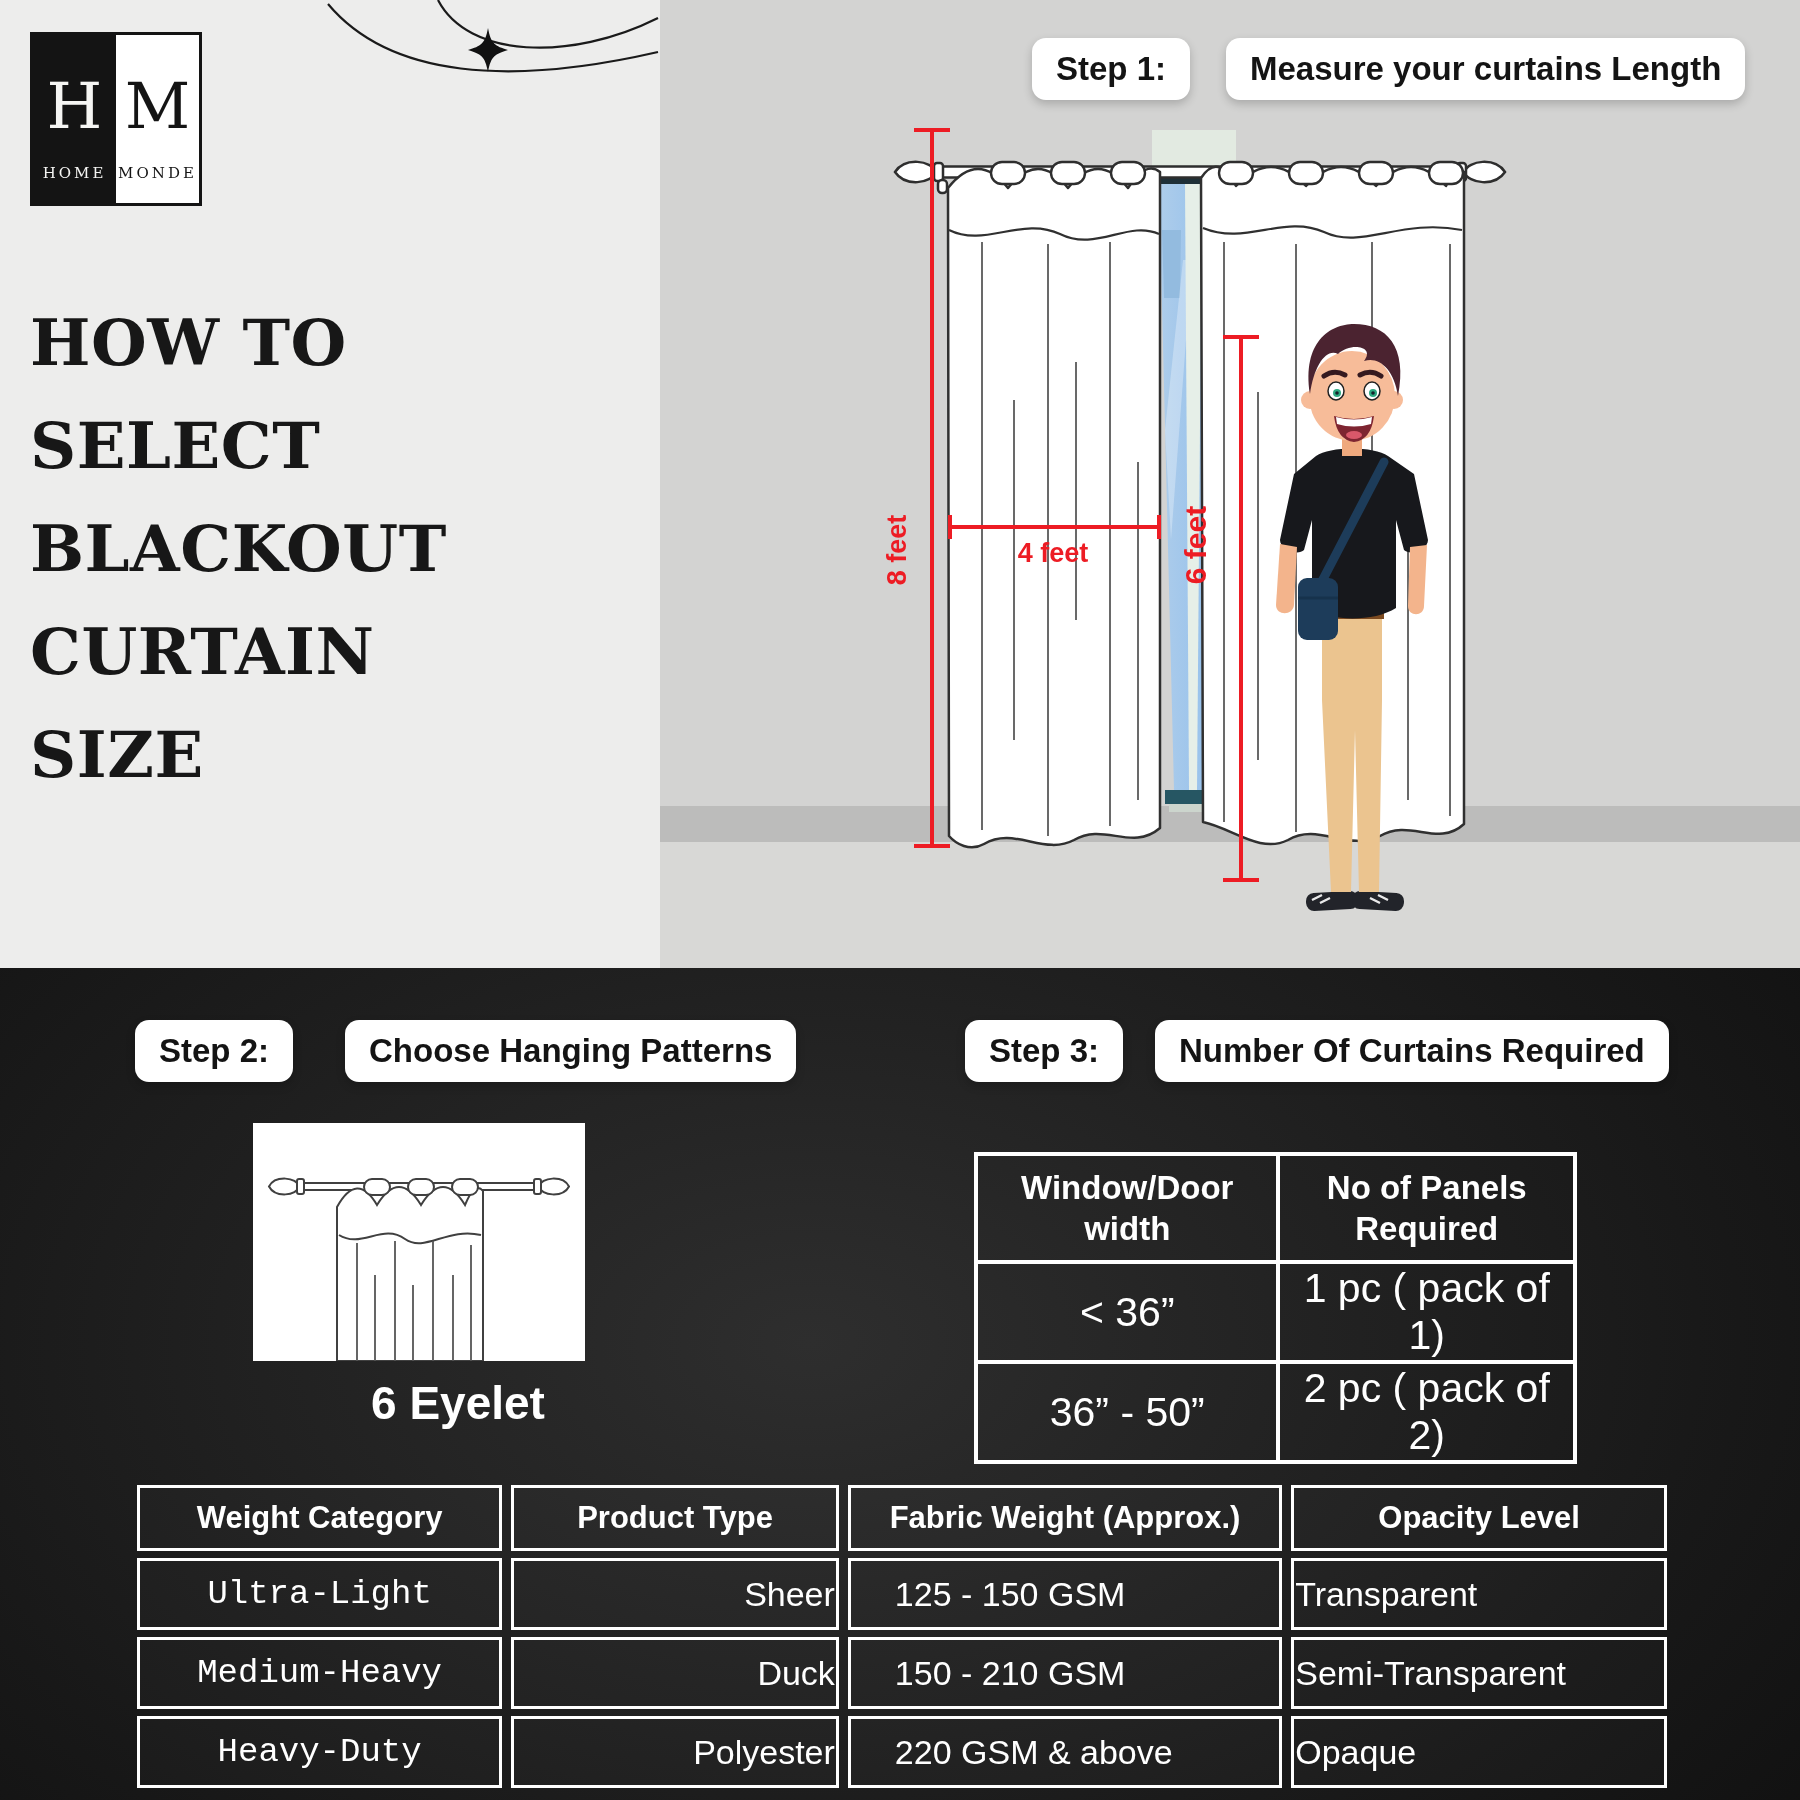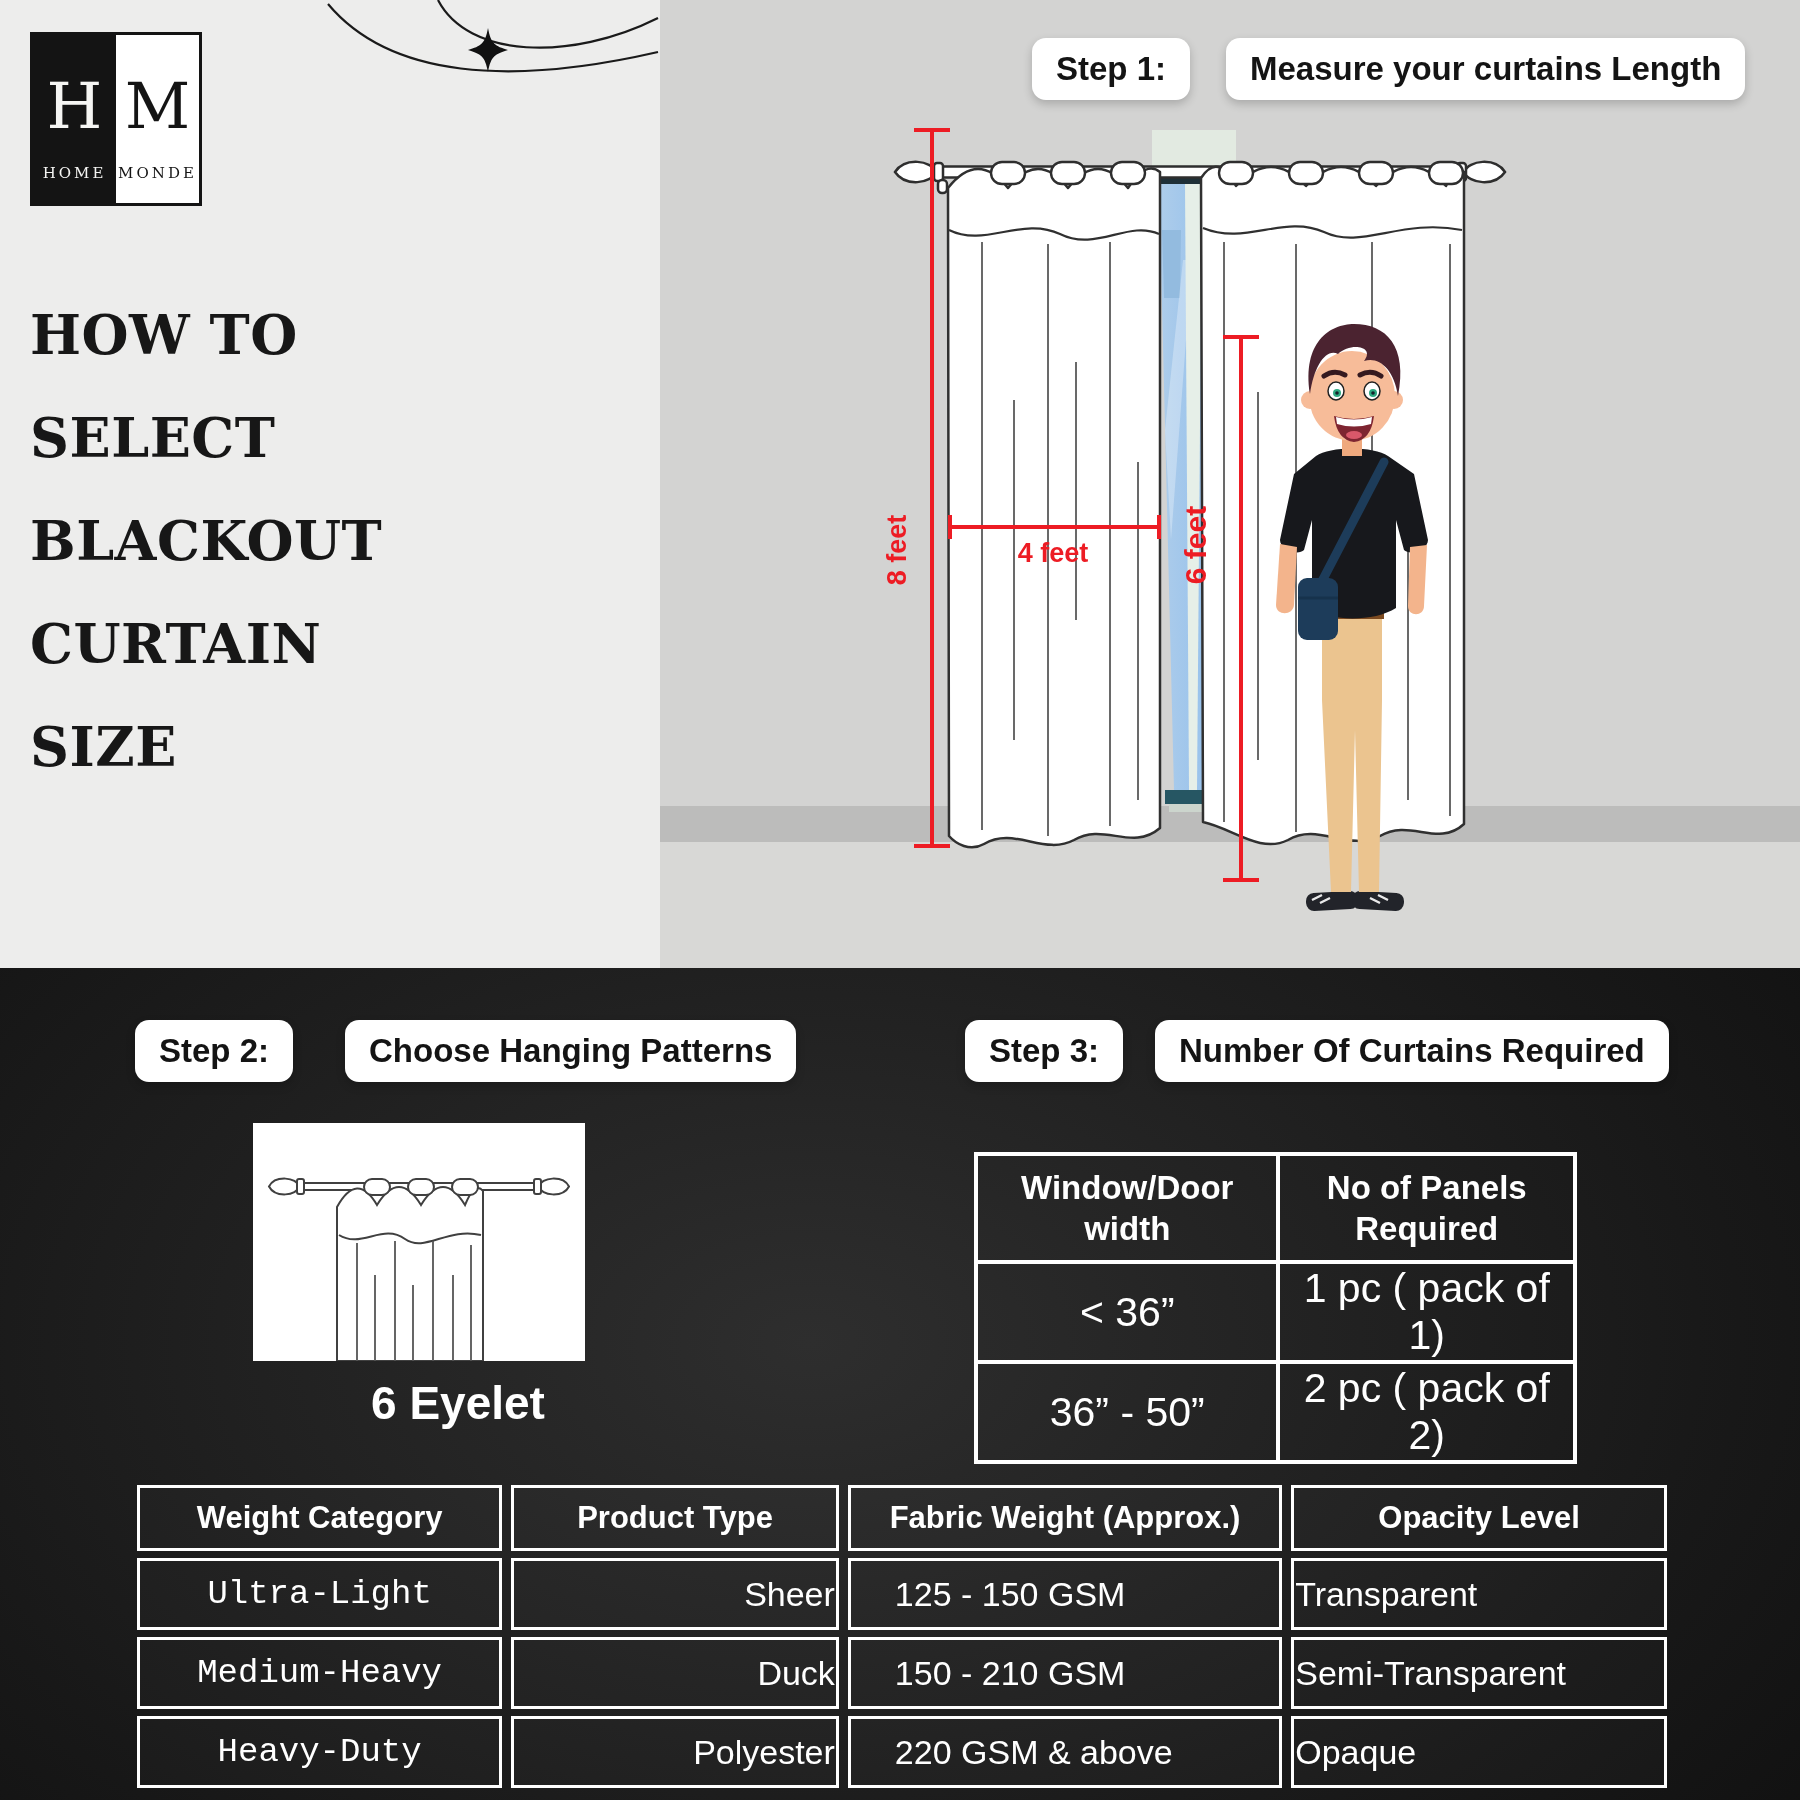--- a/index.html
+++ b/index.html
@@ -18,21 +18,21 @@
   .logo-half { flex:1; display:flex; flex-direction:column; align-items:center; justify-content:center; }
   .logo-half.dark  { background:#141414; color:#f5f5f3; }
   .logo-half.light { background:#ffffff; color:#141414; }
   .logo-letter { font-family:"DejaVu Serif", serif; font-size:64px; line-height:64px; font-weight:400; margin-top:18px; }
   .logo-word   { font-family:"DejaVu Serif", serif; font-size:15px; letter-spacing:3px; margin-top:26px; }
 
   .swirl { position:absolute; left:320px; top:0; }
 
   
   .title { position:absolute; left:30px; top:248px; width:620px;
-           font-family:"DejaVu Serif", serif; font-weight:700; font-size:54px;
+           font-family:"DejaVu Serif", serif; font-weight:700; font-size:64px;
            line-height:103px; color:#171717; letter-spacing:0.5px; }
   .title span { display:block; }
 
   
   .step-row { position:absolute; display:flex; align-items:center; }
   .badge { display:inline-flex; align-items:center; justify-content:center;
            background:#ffffff; color:#141414; font-weight:700; font-size:33px;
            border-radius:14px; padding:0 24px; height:62px; white-space:nowrap;
            box-shadow:0 4px 10px rgba(0,0,0,0.20); }
   .step1-row { left:340px; top:38px; gap:36px;margin-left:32px; }

